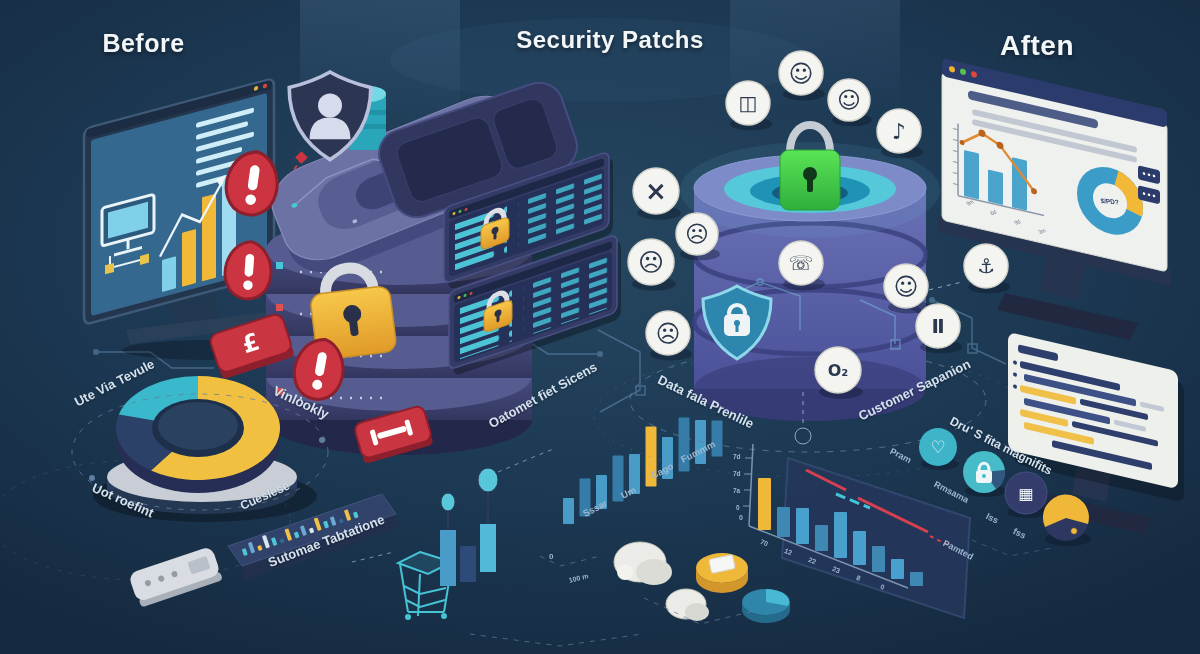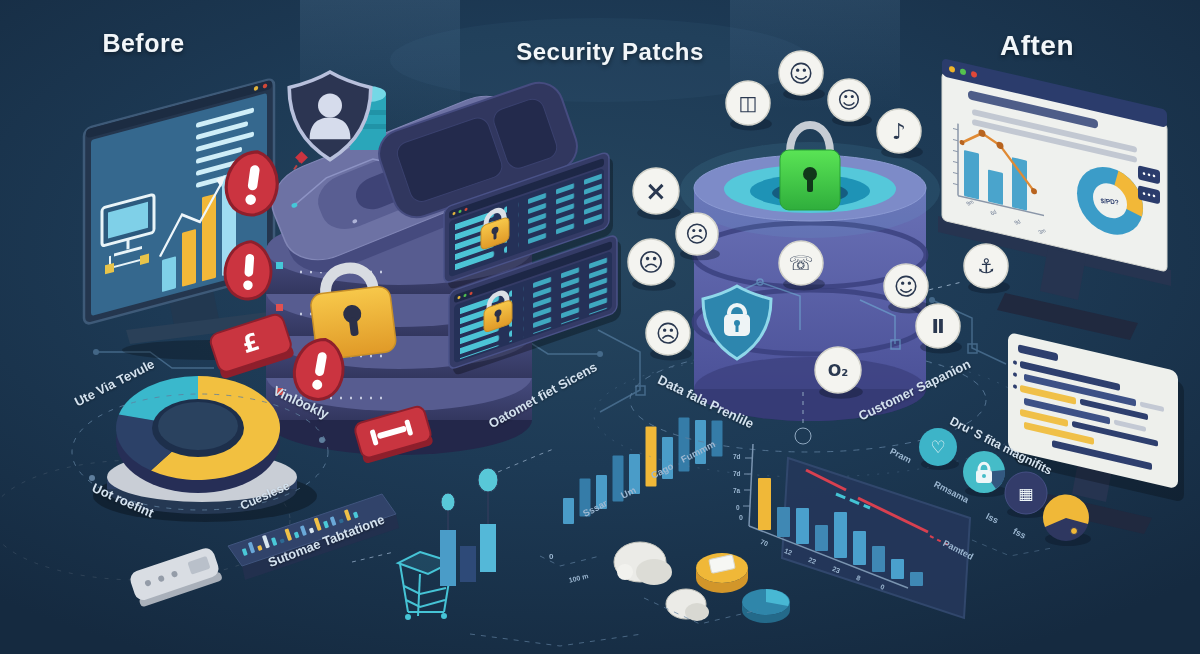--- a/index.html
+++ b/index.html
@@ -584,21 +584,21 @@
       <ellipse cx="2" cy="21" rx="23" ry="7" fill="rgba(8,16,32,0.35)"></ellipse>
       <circle r="23" fill="#2e3760"></circle>
       <path d="M0,0 L-21,9 A23,23 0 1 1 22,6 Z" fill="#f0b838"></path>
       <circle cx="8" cy="13" r="3.5" fill="#f0b838" stroke="#2e3760"></circle>
     </g>
   </g>
   <polyline points="972,540 1010,556 1052,548" fill="none" stroke="#5f7f9e" stroke-dasharray="5,6" opacity="0.5"></polyline>
 </svg>
 
 <div class="title" style="left:86px;top:29px;width:115px;font-size:25px;text-align:center;">Before</div>
-<div class="title" style="left:505px;top:26px;width:210px;font-size:24px;margin-top:12px;">Security Patchs</div>
+<div class="title" style="left:505px;top:26px;width:210px;font-size:24px;">Security Patchs</div>
 <div class="title" style="left:982px;top:30px;width:110px;font-size:28px;">Aften</div>
 
 <span class="lbl" style="left:72px;top:396px;font-size:13px;transform:rotate(-27deg);">Ute Via Tevule</span>
 <span class="lbl" style="left:277px;top:383px;font-size:13.5px;transform:rotate(25deg);">Vinlookly</span>
 <span class="lbl" style="left:96px;top:480px;font-size:13px;transform:rotate(24deg);">Uot roefint</span>
 <span class="lbl" style="left:238px;top:500px;font-size:12px;transform:rotate(-24deg);">Cueslese</span>
 <span class="lbl" style="left:266px;top:556px;font-size:13px;transform:rotate(-21deg);">Sutomae Tabtatione</span>
 <span class="lbl" style="left:486px;top:418px;font-size:13px;transform:rotate(-29deg);">Oatomet fiet Sicens</span>
 <span class="lbl" style="left:662px;top:372px;font-size:13px;transform:rotate(26deg);">Data fala Prenlile</span>
 <span class="lbl" style="left:856px;top:410px;font-size:13px;transform:rotate(-26deg);">Customer Sapanion</span>

